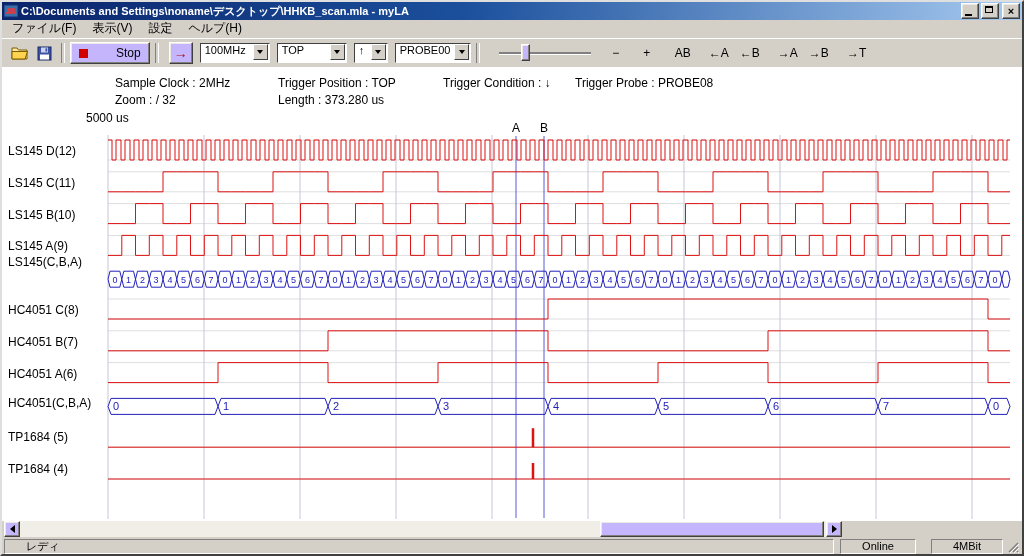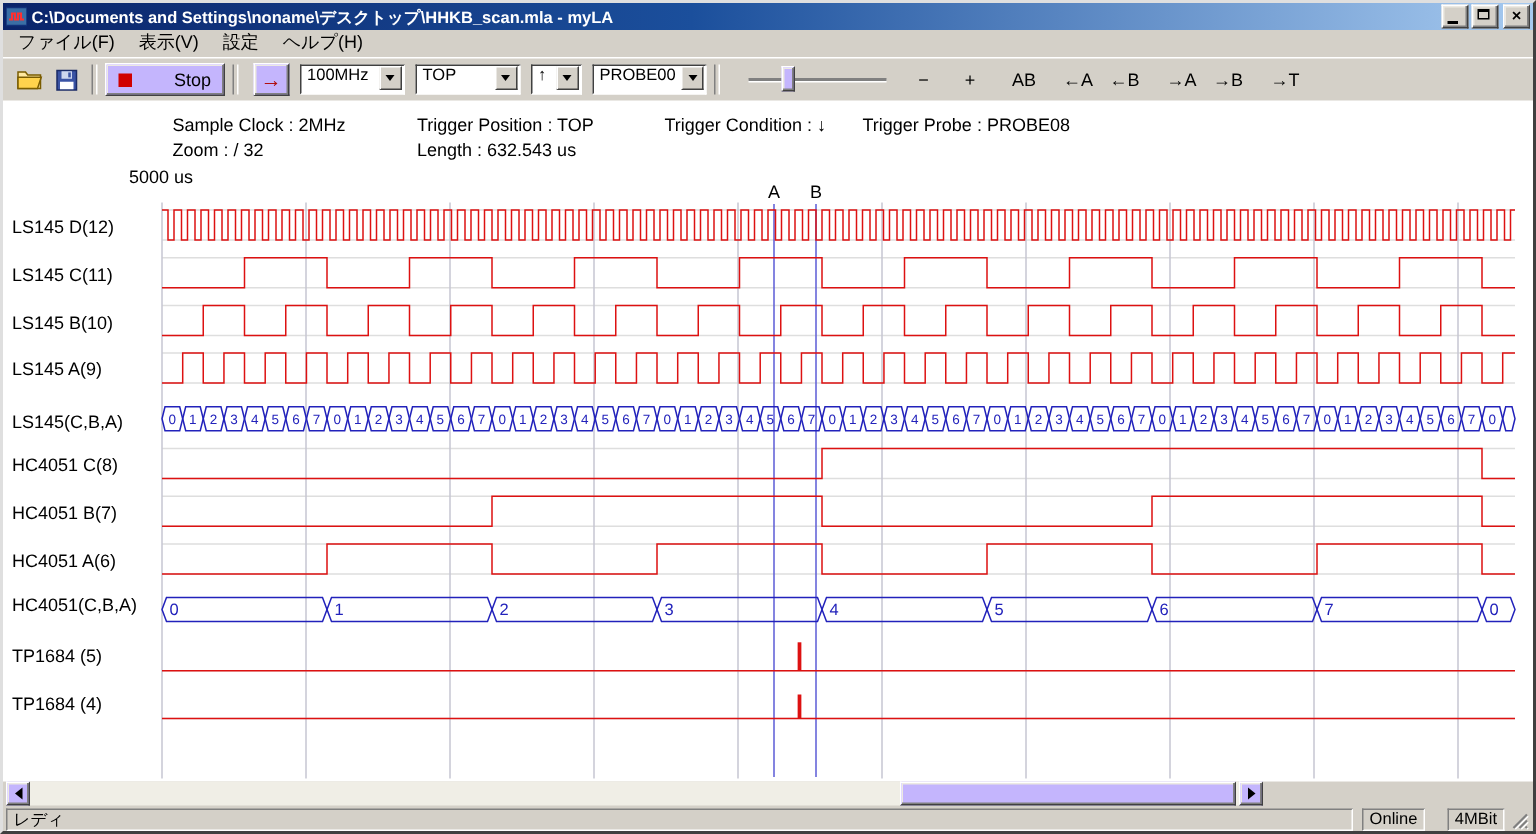--- a/index.html
+++ b/index.html
@@ -45,21 +45,21 @@
   
   #hscroll{position:absolute;left:2px;top:519px;width:838px;height:16px;background:#f0eee6;}
   .sb-btn{position:absolute;top:0;width:16px;height:16px;display:flex;align-items:center;justify-content:center;box-sizing:border-box;}
   #sb-left{left:0;}
   #sb-right{right:0;}
   .tri-left{width:0;height:0;border-top:4px solid transparent;border-bottom:4px solid transparent;border-right:5px solid #000;}
   .tri-right{width:0;height:0;border-top:4px solid transparent;border-bottom:4px solid transparent;border-left:5px solid #000;}
   #sb-thumb{position:absolute;left:596px;top:0;width:224px;height:16px;box-sizing:border-box;}
   
   #statusbar{position:absolute;left:0;top:535px;width:100%;height:17px;box-sizing:border-box;display:flex;align-items:center;padding:1px 3px 0 2px;font-size:11px;}
-  .panel{border:1px solid;border-color:#808080 #fff #fff #808080;height:15px;display:flex;align-items:center;padding:0 4px;box-sizing:border-box;white-space:nowrap;}
+  .panel{border:1px solid;border-color:#808080 #fff #fff #808080;height:15px;display:flex;align-items:center;padding:0 21px;box-sizing:border-box;white-space:nowrap;}
   #status-ready{flex:1;margin-right:6px;}
   #status-online{flex:none;}
   #status-mem{flex:none;margin-left:15px;}
   #grip{width:13px;height:13px;margin-left:3px;flex:none;}
   svg text{font-family:"Liberation Sans","DejaVu Sans",sans-serif;}
 </style>
 </head>
 <body>
 
 <div id="win">
@@ -150,21 +150,21 @@
     <div class="tool-txt">→B</div>
     <div class="tool-txt" style="margin-left:12px;">→T</div>
   </div>
 
   <div id="client">
     <span class="info" style="left:113px;top:9px;">Sample Clock : 2MHz</span>
     <span class="info" style="left:276px;top:9px;">Trigger Position : TOP</span>
     <span class="info" style="left:441px;top:9px;">Trigger Condition : ↓</span>
     <span class="info" style="left:573px;top:9px;">Trigger Probe : PROBE08</span>
     <span class="info" style="left:113px;top:26px;">Zoom : / 32</span>
-    <span class="info" style="left:276px;top:26px;">Length : 632.543 us</span>
+    <span class="info" style="left:276px;top:26px;">Length : 373.280 us</span>
     <span class="info" style="left:84px;top:44px;">5000 us</span>
   </div>
 
   <svg id="wave-svg" width="1020" height="395">
       <line x1="106" y1="14" x2="1008" y2="14" stroke="#dedede"></line>
       <line x1="106" y1="34" x2="1008" y2="34" stroke="#dedede"></line>
       <line x1="106" y1="45.8" x2="1008" y2="45.8" stroke="#dedede"></line>
       <line x1="106" y1="65.8" x2="1008" y2="65.8" stroke="#dedede"></line>
       <line x1="106" y1="77.6" x2="1008" y2="77.6" stroke="#dedede"></line>
       <line x1="106" y1="97.6" x2="1008" y2="97.6" stroke="#dedede"></line>
@@ -372,20 +372,20 @@
     <svg id="grip" width="13" height="13" viewBox="0 0 13 13">
       <path d="M12 3 L3 12 M12 7 L7 12 M12 11 L11 12" stroke="#808080" stroke-width="1.5" fill="none"></path>
       <path d="M13 4 L4 13 M13 8 L8 13 M13 12 L12 13" stroke="#ffffff" stroke-width="1" fill="none"></path>
     </svg>
   </div>
 
 <div class="ch-label" style="top: 142px;">LS145 D(12)</div>
     <div class="ch-label" style="top: 173.8px;">LS145 C(11)</div>
     <div class="ch-label" style="top: 205.6px;">LS145 B(10)</div>
     <div class="ch-label" style="top: 237.4px;">LS145 A(9)</div>
-    <div class="ch-label" style="top: 272px;">LS145(C,B,A)</div>
+    <div class="ch-label" style="top: 253px;">LS145(C,B,A)</div>
     <div class="ch-label" style="top: 301px;">HC4051 C(8)</div>
     <div class="ch-label" style="top: 332.8px;">HC4051 B(7)</div>
     <div class="ch-label" style="top: 364.6px;">HC4051 A(6)</div>
     <div class="ch-label" style="top: 394px;">HC4051(C,B,A)</div>
     <div class="ch-label" style="top: 428.2px;">TP1684 (5)</div>
     <div class="ch-label" style="top: 460px;">TP1684 (4)</div>
   </div>
 
 </body></html>

